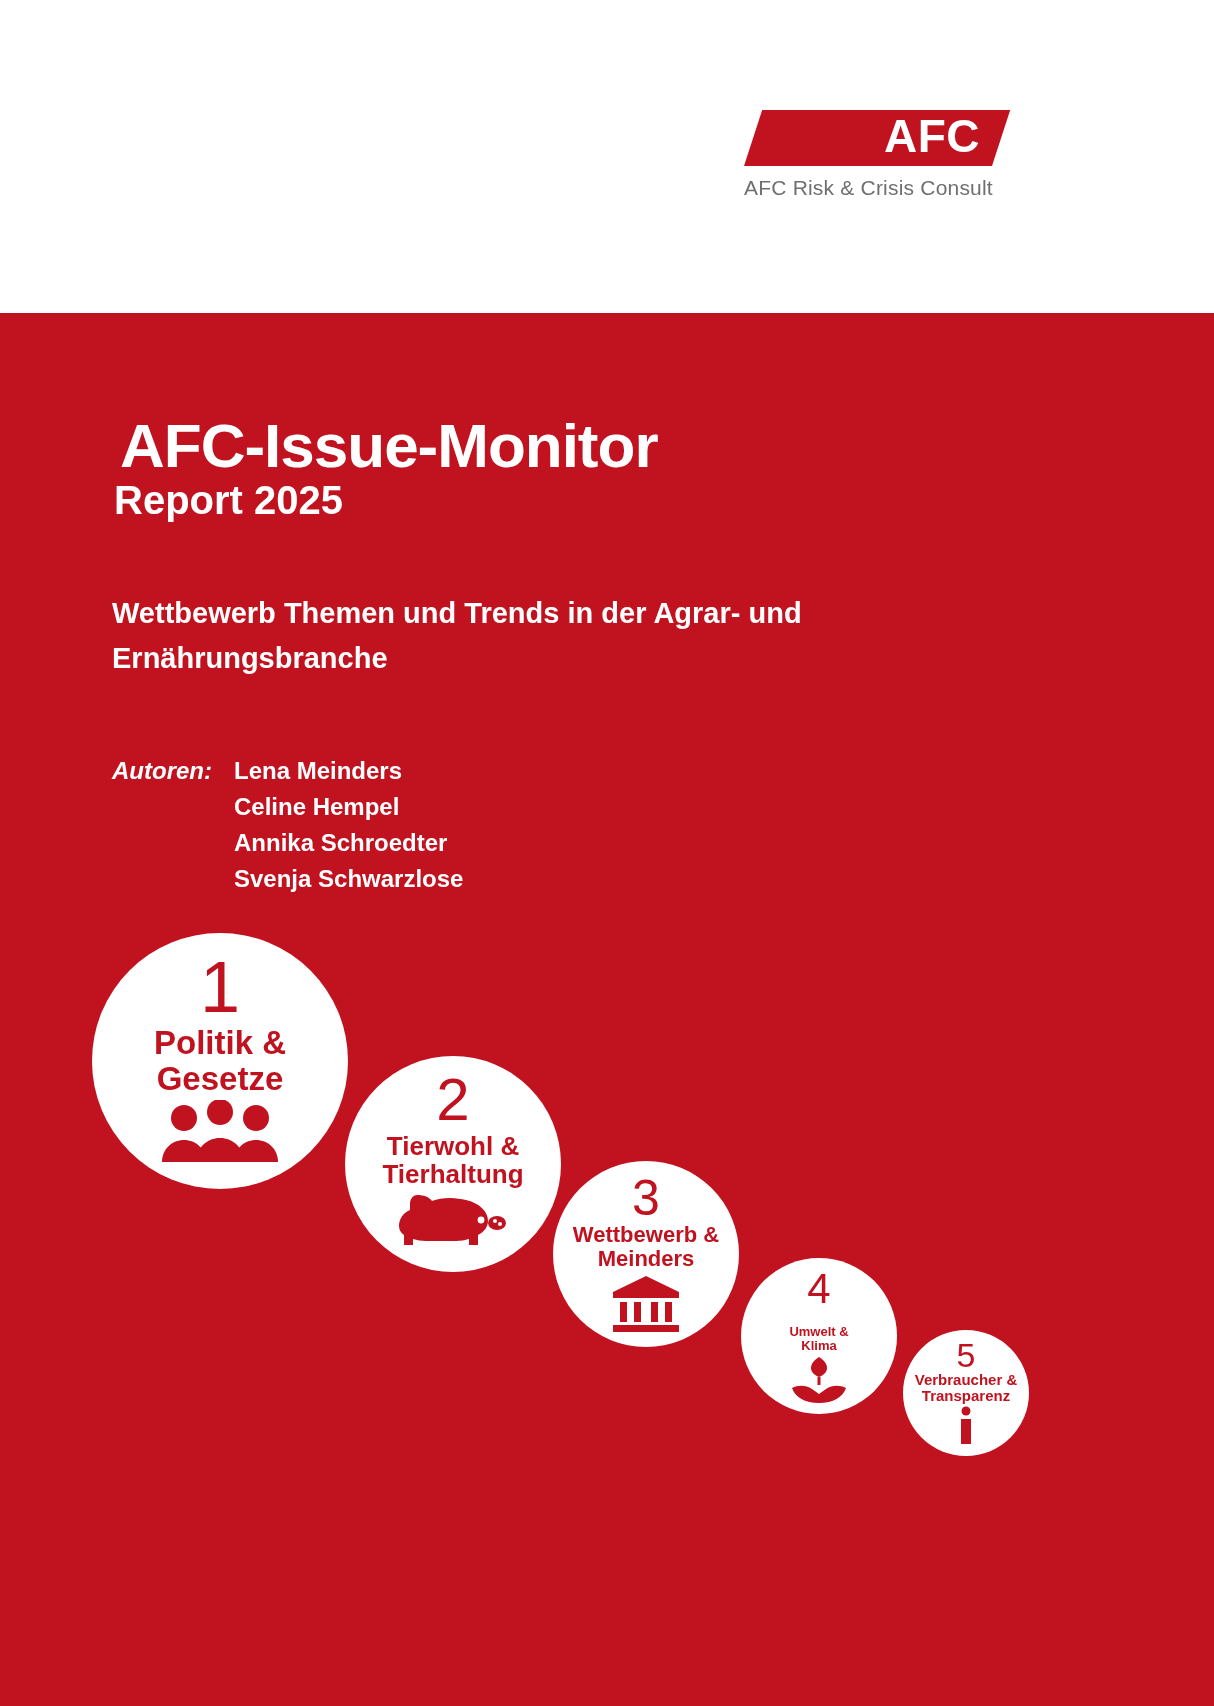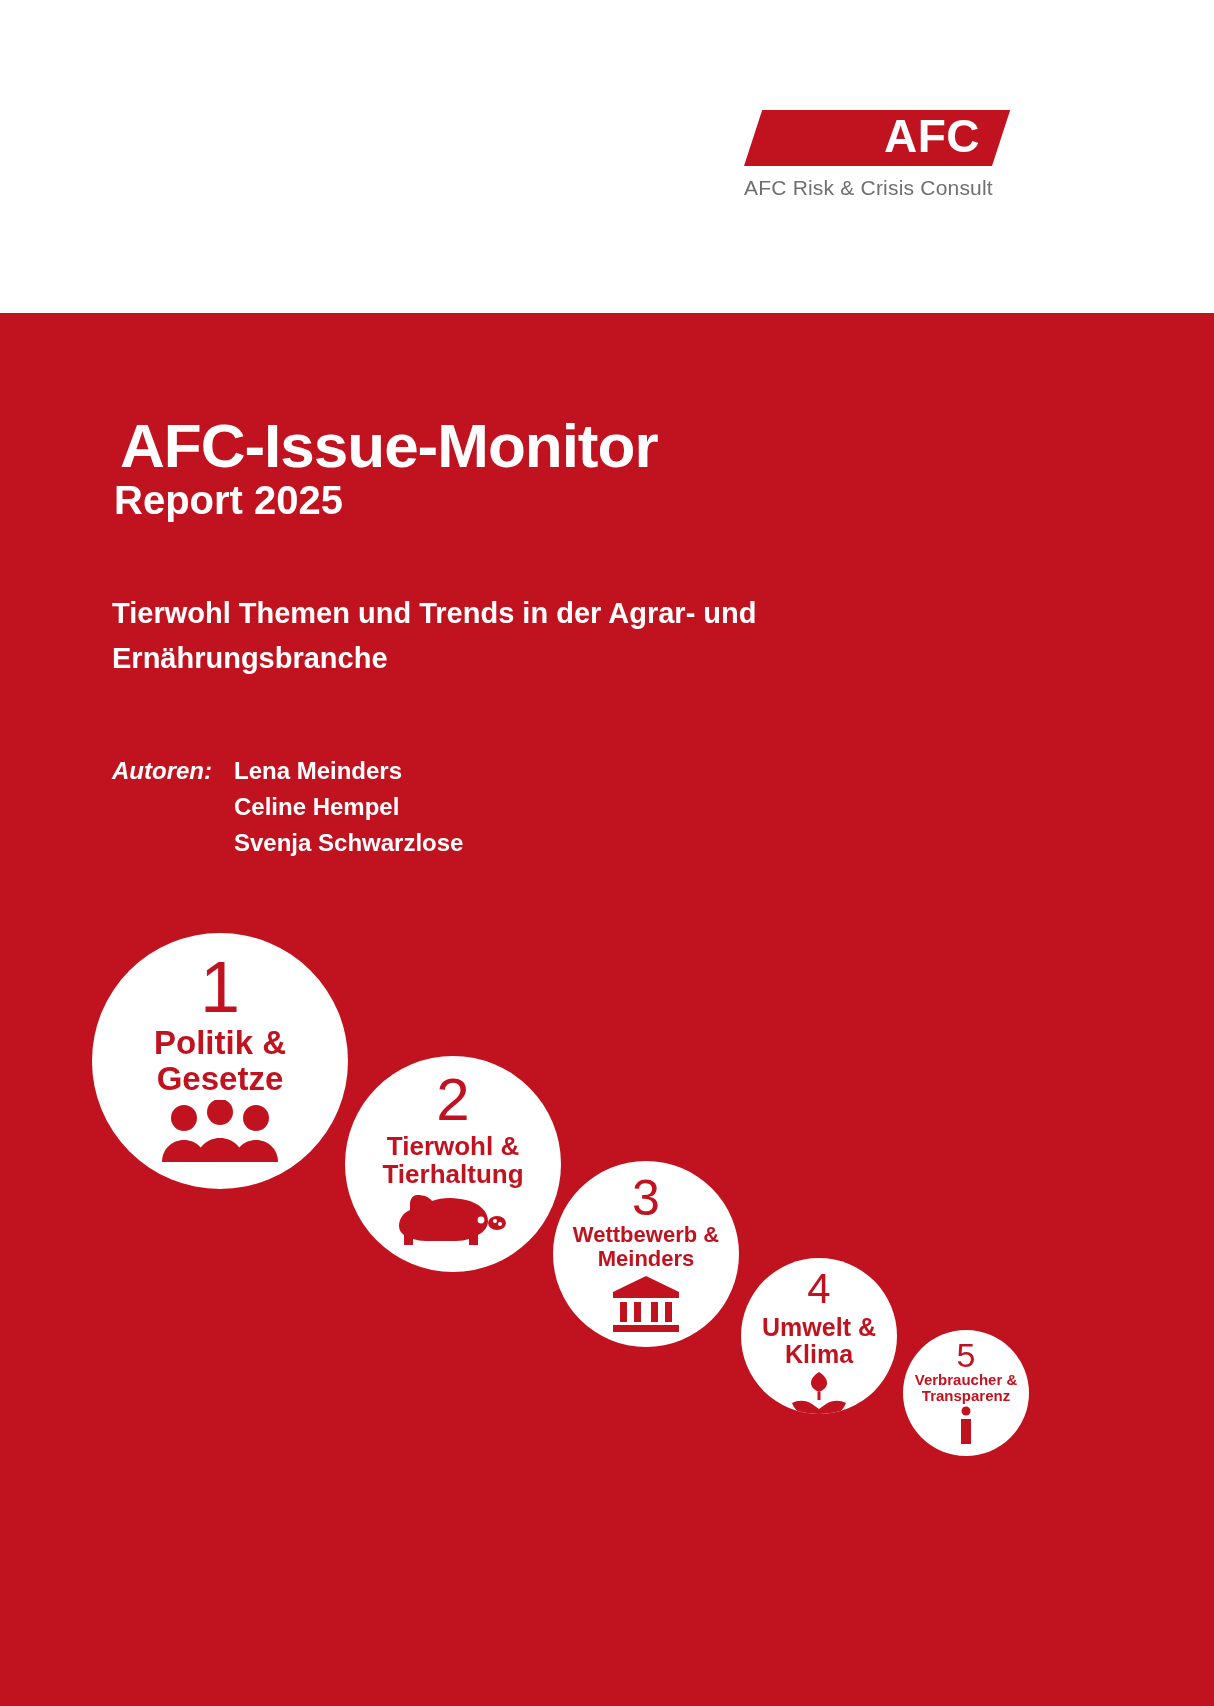--- a/index.html
+++ b/index.html
@@ -196,21 +196,21 @@
   #bubble-3 .lbl { font-size: 22px; margin-top: 0; }
   #bubble-3 .ic { margin-top: 4px; }
 
   
   #bubble-4 {
     left: 741px; top: 345px;
     width: 156px; height: 156px;
     padding-top: 10px;
   }
   #bubble-4 .num { font-size: 42px; }
-  #bubble-4 .lbl { font-size: 25px; margin-top: 4px; }
+  #bubble-4 .lbl { font-size: 13px; margin-top: 15px; }
   #bubble-4 .ic { margin-top: 2px; }
 
   
   #bubble-5 {
     left: 903px; top: 417px;
     width: 126px; height: 126px;
     padding-top: 8px;
   }
   #bubble-5 .num { font-size: 34px; }
   #bubble-5 .lbl { font-size: 15px; margin-top: 0px; }
@@ -231,30 +231,34 @@
       </div>
       <div class="logo-sub">AFC Risk &amp; Crisis Consult</div>
     </div>
   </div>
 
   <div class="redbody">
 
     <h1 class="title">AFC-Issue-Monitor</h1>
     <h2 class="subtitle">Report 2025</h2>
 
-    <p class="tagline">Tierwohl Themen und Trends in der Agrar- und Ernährungsbranche</p>
+    <p class="tagline">Wettbewerb Themen und Trends in der Agrar- und Ernährungsbranche</p>
 
     <div class="authors">
       <div class="row">
         <span class="lbl">Autoren:</span>
         <span>Lena Meinders</span>
       </div>
       <div class="row">
         <span class="lbl"></span>
         <span>Celine Hempel</span>
+      </div>
+      <div class="row">
+        <span class="lbl"></span>
+        <span>Annika Schroedter</span>
       </div>
       <div class="row">
         <span class="lbl"></span>
         <span>Svenja Schwarzlose</span>
       </div>
     </div>
 
     <div class="bubbles">
 
       <div class="bubble" id="bubble-1">

